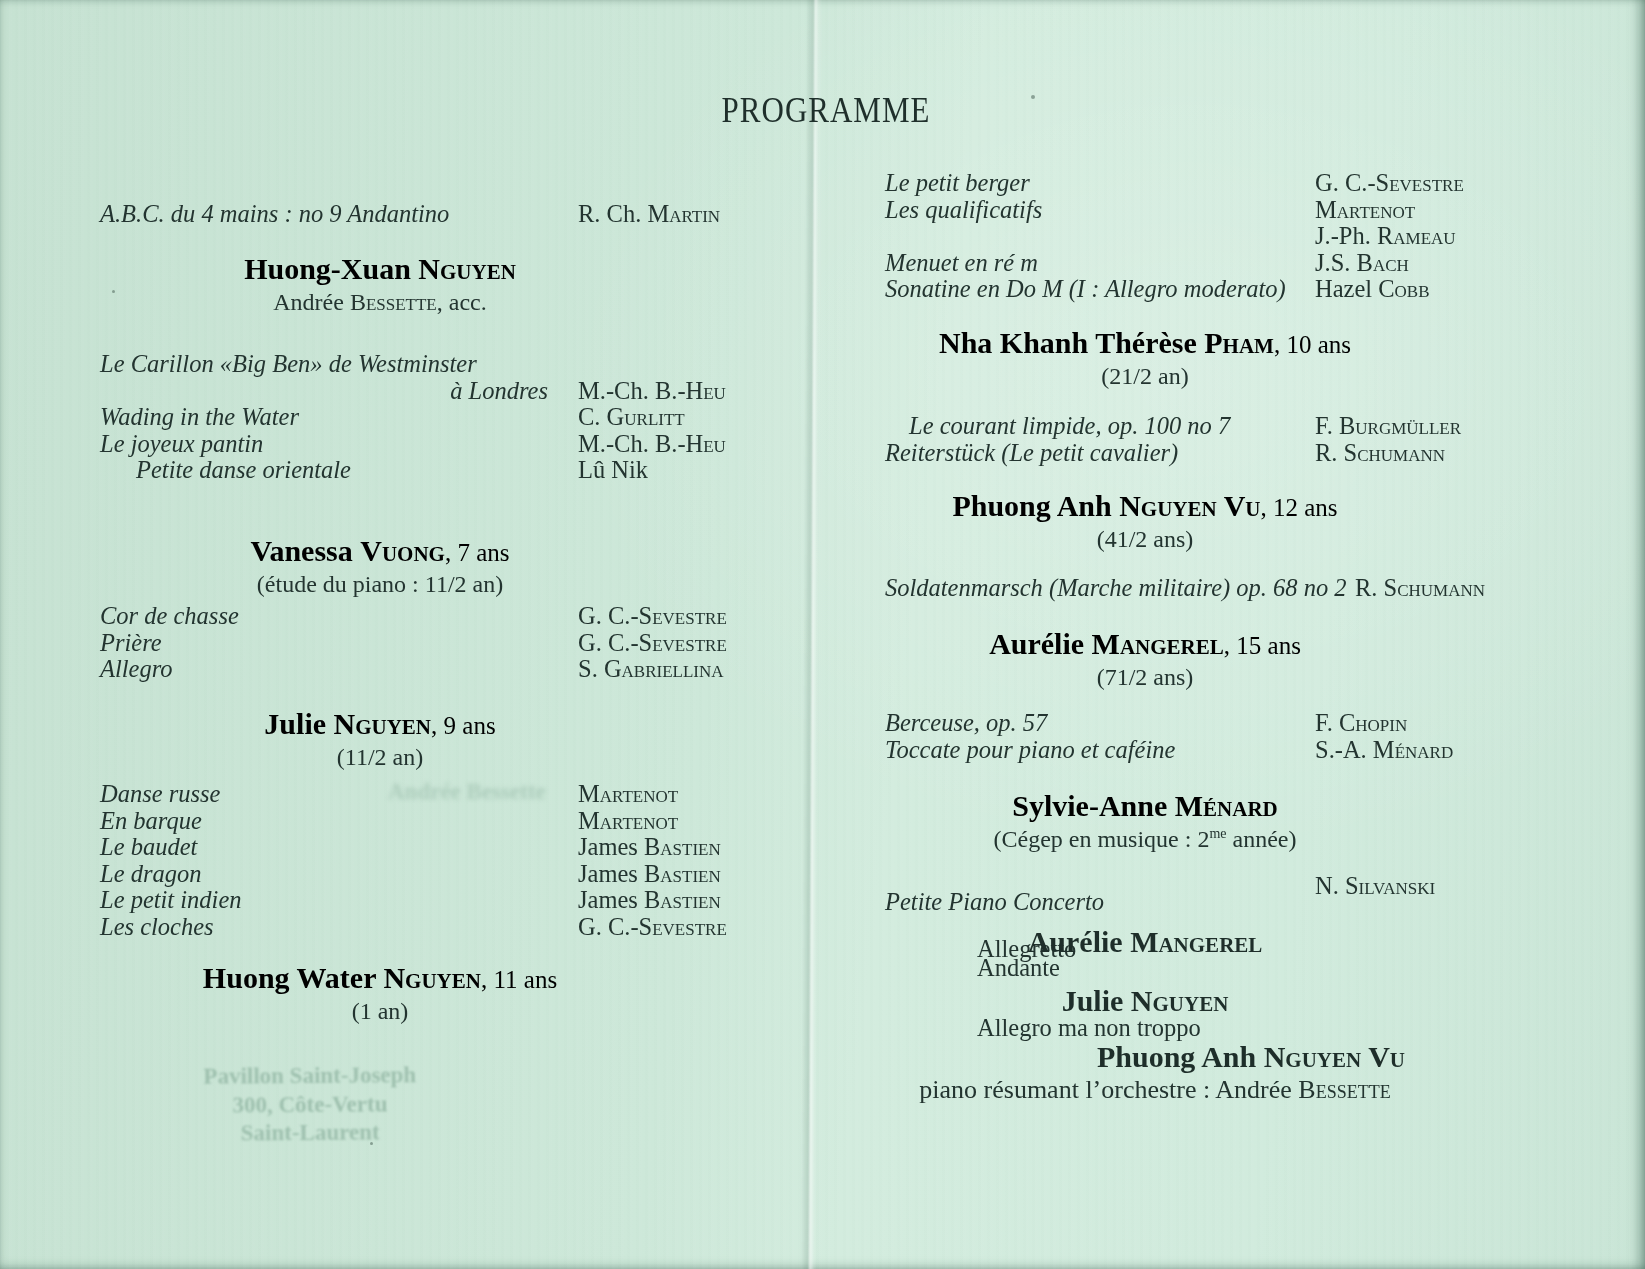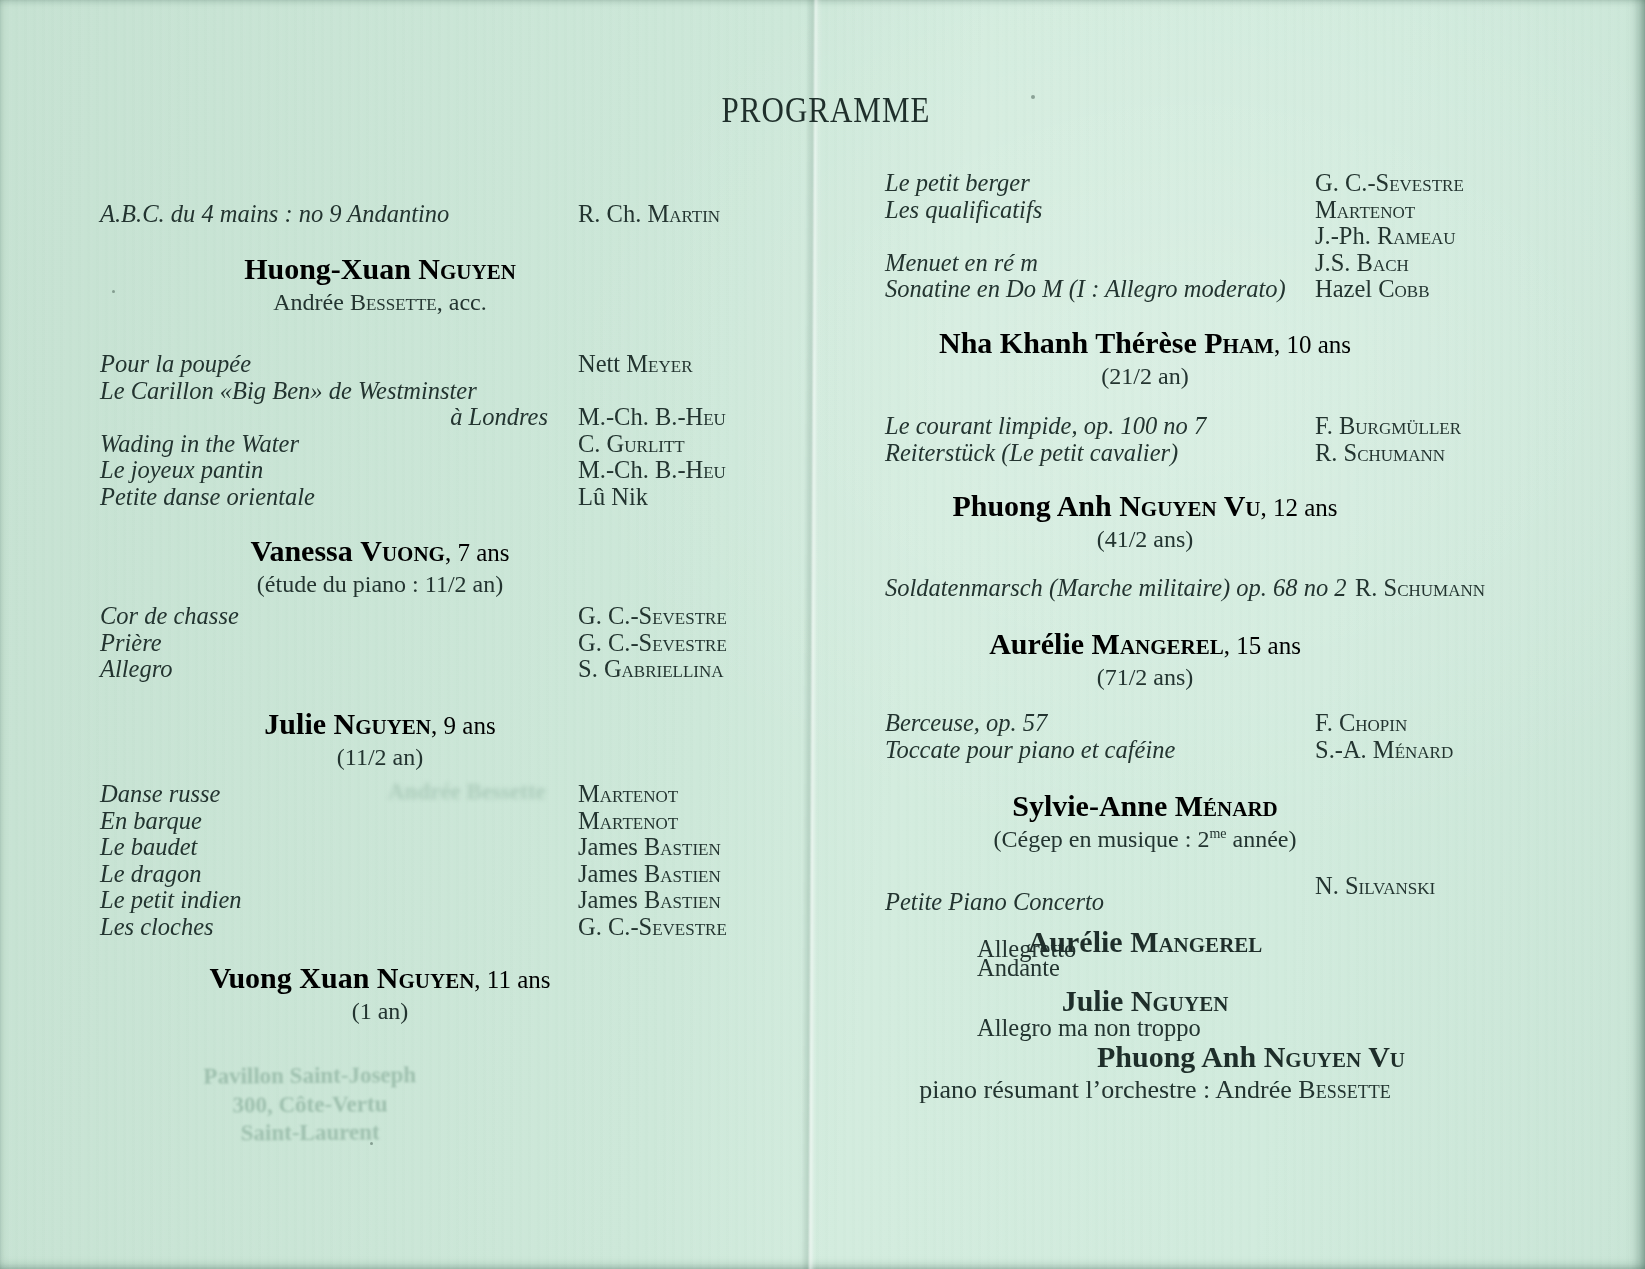--- a/index.html
+++ b/index.html
@@ -58,26 +58,25 @@
 
   <div id="left-col">
       <div class="rows" style="left: 100px; top: 201px; width: 660px;">
         <div class="prow"><span class="ptitle" style="width: 466px;">A.B.C. du 4 mains : no 9 Andantino</span><span class="comp" style="left: 478px;"><span>R. Ch. </span><span class="sc">Martin</span></span></div>
       </div>
       <div class="heading" style="left: 100px; top: 240px; width: 560px;">
         <div class="hname"><span>Huong-Xuan </span><span class="sc">Nguyen</span><span class="htail"></span></div>
         <div class="hsub"><span>Andrée </span><span class="sc">Bessette</span><sup></sup><span>, acc.</span></div>
       </div>
       <div class="rows" style="left: 100px; top: 351px; width: 660px;">
-        <div class="prow"><span class="ptitle" style="width: 466px;">Pour la poupée</span><span class="comp" style="left: 478px;"><span>Nett </span><span class="sc">Meyer</span></span></div>
         <div class="prow"><span class="ptitle" style="width: 466px;">Le Carillon «Big Ben» de Westminster</span><span class="comp" style="left: 478px;"><span></span><span class="sc"></span></span></div>
         <div class="prow"><span class="ptitle tright" style="width: 466px;">à Londres</span><span class="comp" style="left: 478px;"><span>M.-Ch. B.-</span><span class="sc">Heu</span></span></div>
         <div class="prow"><span class="ptitle" style="width: 466px;">Wading in the Water</span><span class="comp" style="left: 478px;"><span>C. </span><span class="sc">Gurlitt</span></span></div>
         <div class="prow"><span class="ptitle" style="width: 466px;">Le joyeux pantin</span><span class="comp" style="left: 478px;"><span>M.-Ch. B.-</span><span class="sc">Heu</span></span></div>
-        <div class="prow"><span class="ptitle" style="width: 466px;">Petite danse orientale</span><span class="comp" style="left: 478px;"><span>Lû Nik</span><span class="sc"></span></span></div>
+        <div class="prow"><span class="ptitle" style="width: 466px; margin-left: 36px;">Petite danse orientale</span><span class="comp" style="left: 478px;"><span>Lû Nik</span><span class="sc"></span></span></div>
       </div>
       <div class="heading" style="left: 100px; top: 522px; width: 560px;">
         <div class="hname"><span>Vanessa </span><span class="sc">Vuong</span><span class="htail">, 7 ans</span></div>
         <div class="hsub"><span>(étude du piano : 11/2 an)</span><span class="sc"></span><sup></sup><span></span></div>
       </div>
       <div class="rows" style="left: 100px; top: 603px; width: 660px;">
         <div class="prow"><span class="ptitle" style="width: 466px;">Cor de chasse</span><span class="comp" style="left: 478px;"><span>G. C.-</span><span class="sc">Sevestre</span></span></div>
         <div class="prow"><span class="ptitle" style="width: 466px;">Prière</span><span class="comp" style="left: 478px;"><span>G. C.-</span><span class="sc">Sevestre</span></span></div>
         <div class="prow"><span class="ptitle" style="width: 466px;">Allegro</span><span class="comp" style="left: 478px;"><span>S. </span><span class="sc">Gabriellina</span></span></div>
       </div>
@@ -87,38 +86,38 @@
       </div>
       <div class="rows" style="left: 100px; top: 781px; width: 660px;">
         <div class="prow"><span class="ptitle" style="width: 466px;">Danse russe</span><span class="comp" style="left: 478px;"><span></span><span class="sc">Martenot</span></span></div>
         <div class="prow"><span class="ptitle" style="width: 466px;">En barque</span><span class="comp" style="left: 478px;"><span></span><span class="sc">Martenot</span></span></div>
         <div class="prow"><span class="ptitle" style="width: 466px;">Le baudet</span><span class="comp" style="left: 478px;"><span>James </span><span class="sc">Bastien</span></span></div>
         <div class="prow"><span class="ptitle" style="width: 466px;">Le dragon</span><span class="comp" style="left: 478px;"><span>James </span><span class="sc">Bastien</span></span></div>
         <div class="prow"><span class="ptitle" style="width: 466px;">Le petit indien</span><span class="comp" style="left: 478px;"><span>James </span><span class="sc">Bastien</span></span></div>
         <div class="prow"><span class="ptitle" style="width: 466px;">Les cloches</span><span class="comp" style="left: 478px;"><span>G. C.-</span><span class="sc">Sevestre</span></span></div>
       </div>
       <div class="heading" style="left: 100px; top: 949px; width: 560px;">
-        <div class="hname"><span>Vuong Xuan </span><span class="sc">Nguyen</span><span class="htail">, 11 ans</span></div>
+        <div class="hname"><span>Huong Water </span><span class="sc">Nguyen</span><span class="htail">, 11 ans</span></div>
         <div class="hsub"><span>(1 an)</span><span class="sc"></span><sup></sup><span></span></div>
       </div>
     </div>
   <div id="right-col">
       <div class="rows" style="left: 885px; top: 170px; width: 675px;">
         <div class="prow"><span class="ptitle" style="width: 418px;">Le petit berger</span><span class="comp" style="left: 430px;"><span>G. C.-</span><span class="sc">Sevestre</span></span></div>
         <div class="prow"><span class="ptitle" style="width: 418px;">Les qualificatifs</span><span class="comp" style="left: 430px;"><span></span><span class="sc">Martenot</span></span></div>
         <div class="prow"><span class="comp" style="left: 430px;"><span>J.-Ph. </span><span class="sc">Rameau</span></span></div>
         <div class="prow"><span class="ptitle" style="width: 418px;">Menuet en ré m</span><span class="comp" style="left: 430px;"><span>J.S. </span><span class="sc">Bach</span></span></div>
         <div class="prow"><span class="ptitle" style="width: 418px;">Sonatine en Do M (I : Allegro moderato)</span><span class="comp" style="left: 430px;"><span>Hazel </span><span class="sc">Cobb</span></span></div>
       </div>
       <div class="heading" style="left: 885px; top: 314px; width: 520px;">
         <div class="hname"><span>Nha Khanh Thérèse </span><span class="sc">Pham</span><span class="htail">, 10 ans</span></div>
         <div class="hsub"><span>(21/2 an)</span><span class="sc"></span><sup></sup><span></span></div>
       </div>
       <div class="rows" style="left: 885px; top: 413px; width: 675px;">
-        <div class="prow"><span class="ptitle" style="width: 418px;">Le courant limpide, op. 100 no 7</span><span class="comp" style="left: 430px;"><span>F. </span><span class="sc">Burgmüller</span></span></div>
+        <div class="prow"><span class="ptitle" style="width: 418px; margin-left: 24px;">Le courant limpide, op. 100 no 7</span><span class="comp" style="left: 430px;"><span>F. </span><span class="sc">Burgmüller</span></span></div>
         <div class="prow"><span class="ptitle" style="width: 418px;">Reiterstück (Le petit cavalier)</span><span class="comp" style="left: 430px;"><span>R. </span><span class="sc">Schumann</span></span></div>
       </div>
       <div class="heading" style="left: 885px; top: 477px; width: 520px;">
         <div class="hname"><span>Phuong Anh </span><span class="sc">Nguyen Vu</span><span class="htail">, 12 ans</span></div>
         <div class="hsub"><span>(41/2 ans)</span><span class="sc"></span><sup></sup><span></span></div>
       </div>
       <div class="rows" style="left: 885px; top: 575px; width: 675px;">
         <div class="prow"><span class="ptitle" style="width: 458px;">Soldatenmarsch (Marche militaire) op. 68 no 2</span><span class="comp" style="left: 470px;"><span>R. </span><span class="sc">Schumann</span></span></div>
       </div>
       <div class="heading" style="left: 885px; top: 615px; width: 520px;">

